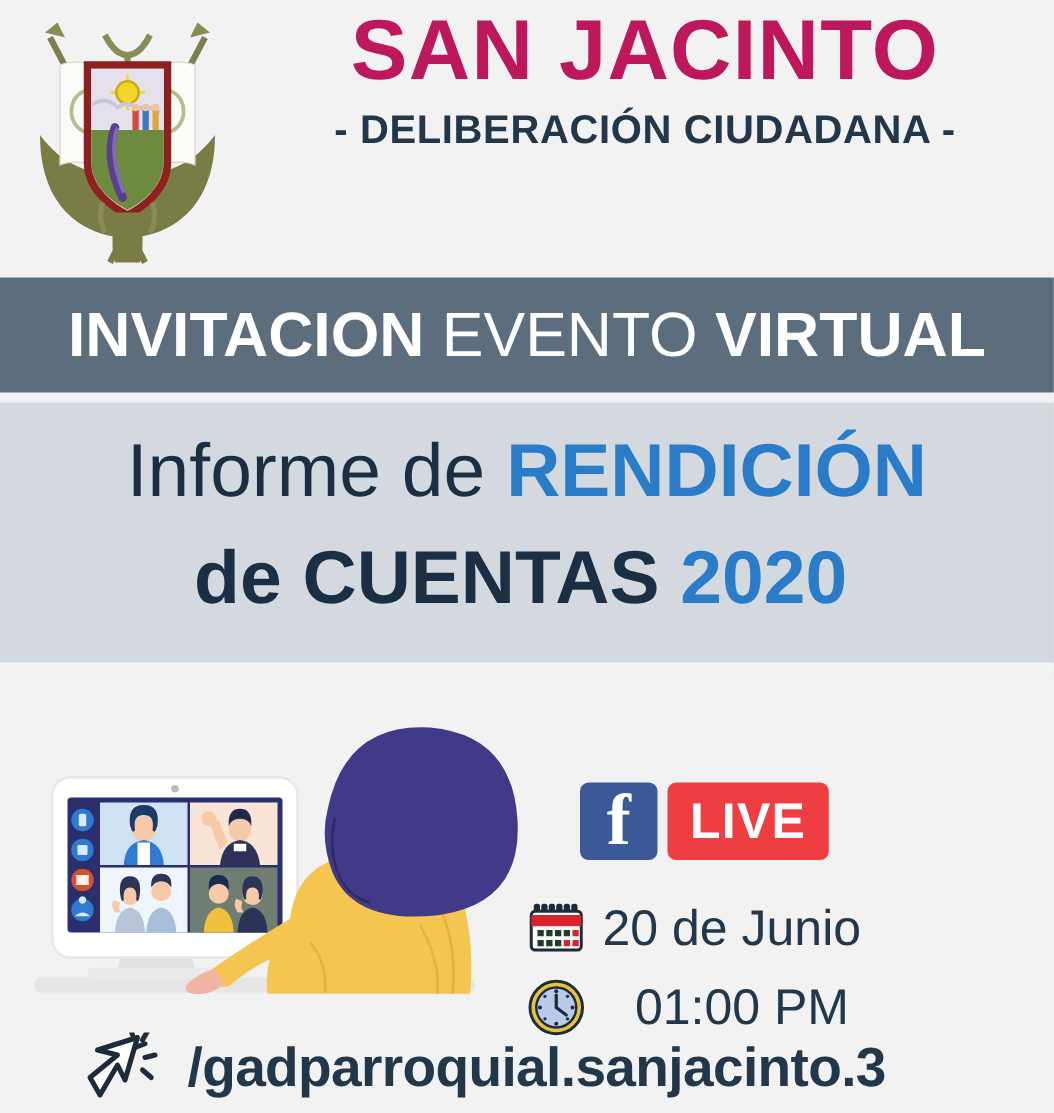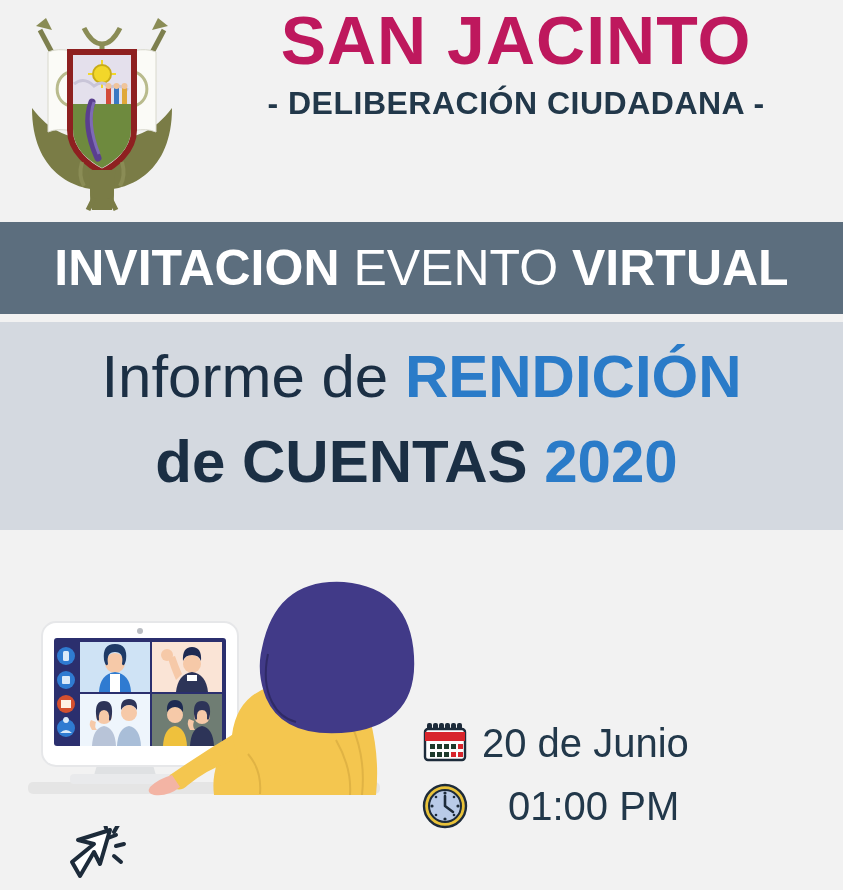--- a/index.html
+++ b/index.html
@@ -290,20 +290,24 @@
         <path d="M352 196 q14 32 10 69" fill="none" stroke="#e0b344" stroke-width="2"></path>
         <path d="M336 210 q16 28 14 55" fill="none" stroke="#e0b344" stroke-width="2"></path>
 
         <path d="M268 118 q-10 18 -6 36 q4 16 16 18 q-8 -26 0 -54 z" fill="#f3b4a4"></path>
 
         <path d="M262 118 q14 -70 82 -66 q66 6 70 74 q4 66 -62 76 q-68 8 -86 -34 q-10 -26 -4 -50 z" fill="#413a88"></path>
         <path d="M268 124 q-6 28 4 48 q8 16 24 20" fill="none" stroke="#2f2a66" stroke-width="2"></path>
       </g>
     </svg>
 
+    <div class="fb-row">
+      <div class="fb-logo"></div>
+      <div class="live-badge">LIVE</div>
+    </div>
 
     <div class="info-row row-date">
       <svg width="46" height="46" viewBox="0 0 46 46">
         <g stroke="#1d2b3a" stroke-width="2" fill="#1d2b3a">
           <rect x="6" y="4" width="3" height="7" rx="1"></rect>
             <rect x="12" y="4" width="3" height="7" rx="1"></rect>
           <rect x="18" y="4" width="3" height="7" rx="1"></rect>
             <rect x="24" y="4" width="3" height="7" rx="1"></rect>
           <rect x="30" y="4" width="3" height="7" rx="1"></rect>
             <rect x="36" y="4" width="3" height="7" rx="1"></rect>
@@ -351,16 +355,17 @@
       <svg width="72" height="58" viewBox="0 0 72 58">
         <path d="M8 36 L30 18 L14 14 L46 4 L36 38 L30 26 L16 50 Z" fill="#ffffff" stroke="#1d2b3a" stroke-width="4" stroke-linejoin="round"></path>
         <g stroke="#1d2b3a" stroke-width="4" stroke-linecap="round">
           <line x1="42" y1="2" x2="40" y2="-6"></line>
           <line x1="50" y1="6" x2="54" y2="-1"></line>
           <line x1="52" y1="20" x2="60" y2="18"></line>
           <line x1="50" y1="30" x2="57" y2="36"></line>
           <line x1="44" y1="12" x2="52" y2="9"></line>
         </g>
       </svg>
+      <div class="url-text">/gadparroquial.sanjacinto.3</div>
     </div>
 
   </div>
 </div>
 
 </body></html>

